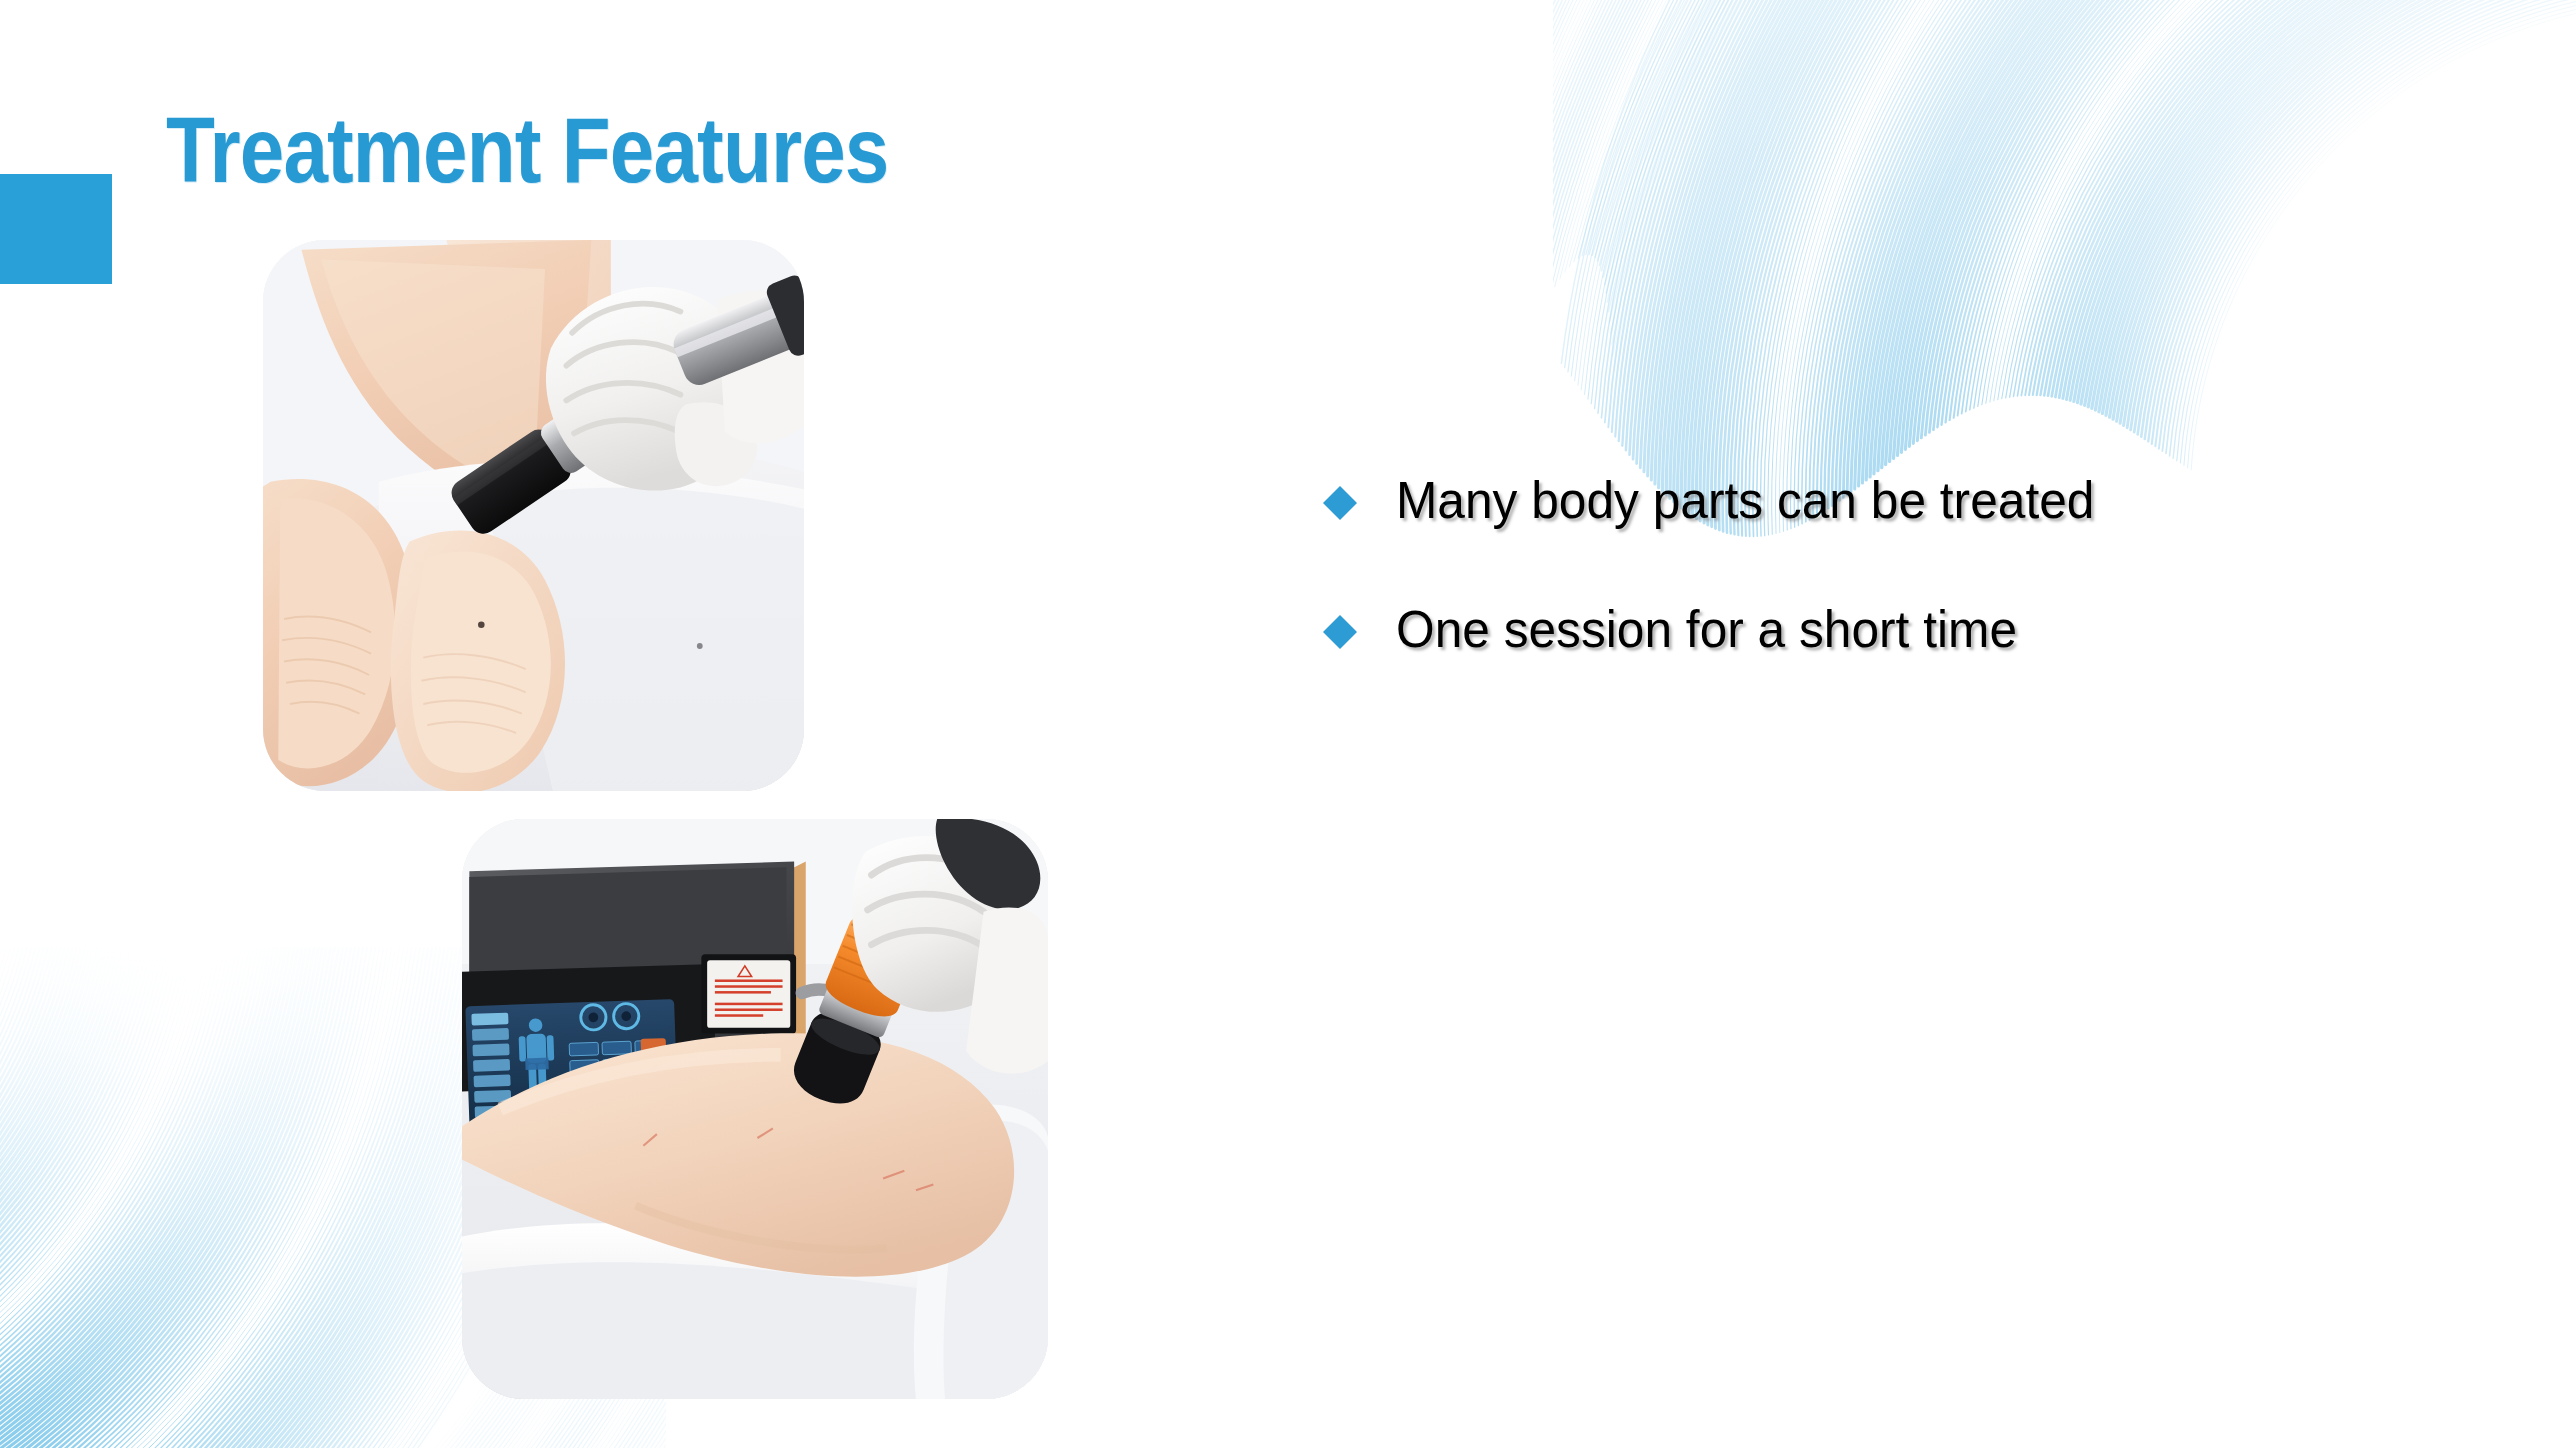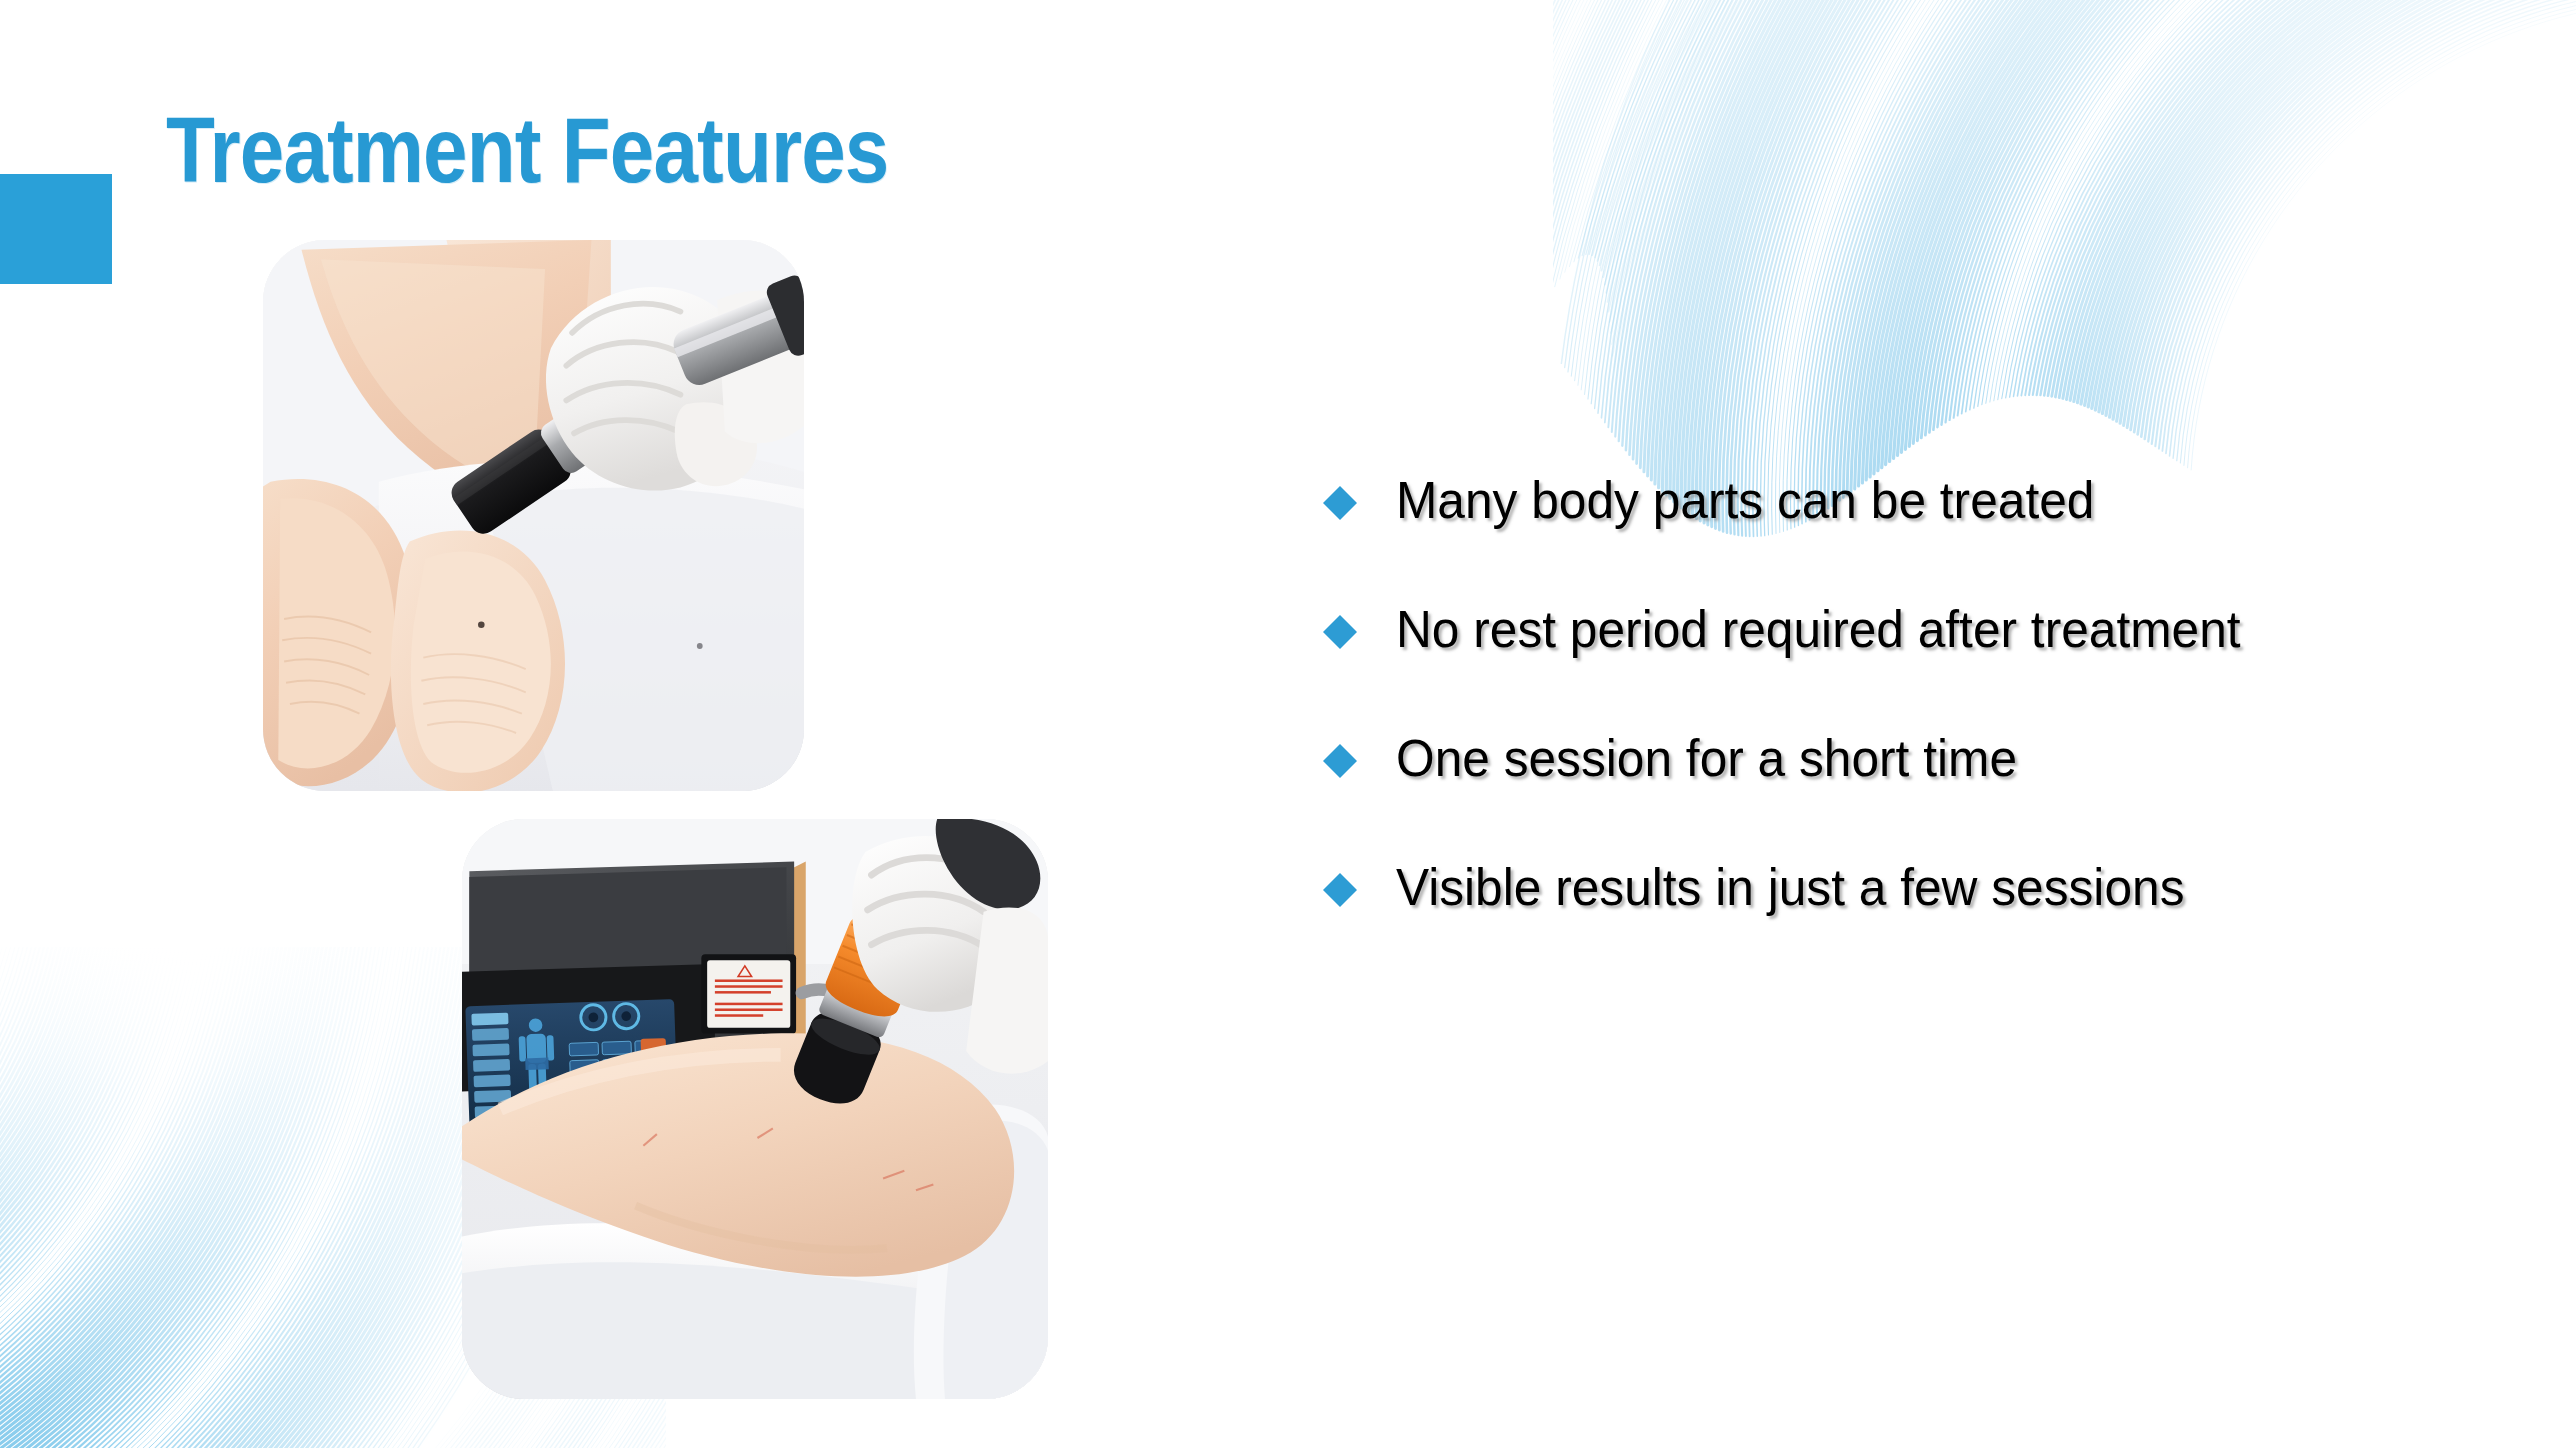--- a/index.html
+++ b/index.html
@@ -803,31 +803,23 @@
     </svg>
   </div>
 
   <div id="bullet-list">
 
     <div class="bullet-row">
       <span class="bullet-marker"></span>
       <span class="bullet-text">Many body parts can be treated</span>
     </div>
 
-    <div class="bullet-row">
-      <span class="bullet-marker"></span>
-      <span class="bullet-text">No rest period required after treatment</span>
-    </div>
 
     <div class="bullet-row">
       <span class="bullet-marker"></span>
       <span class="bullet-text">One session for a short time</span>
     </div>
 
-    <div class="bullet-row">
-      <span class="bullet-marker"></span>
-      <span class="bullet-text">Visible results in just a few sessions</span>
-    </div>
 
   </div>
 
 </div>
 
 
 </body></html>

